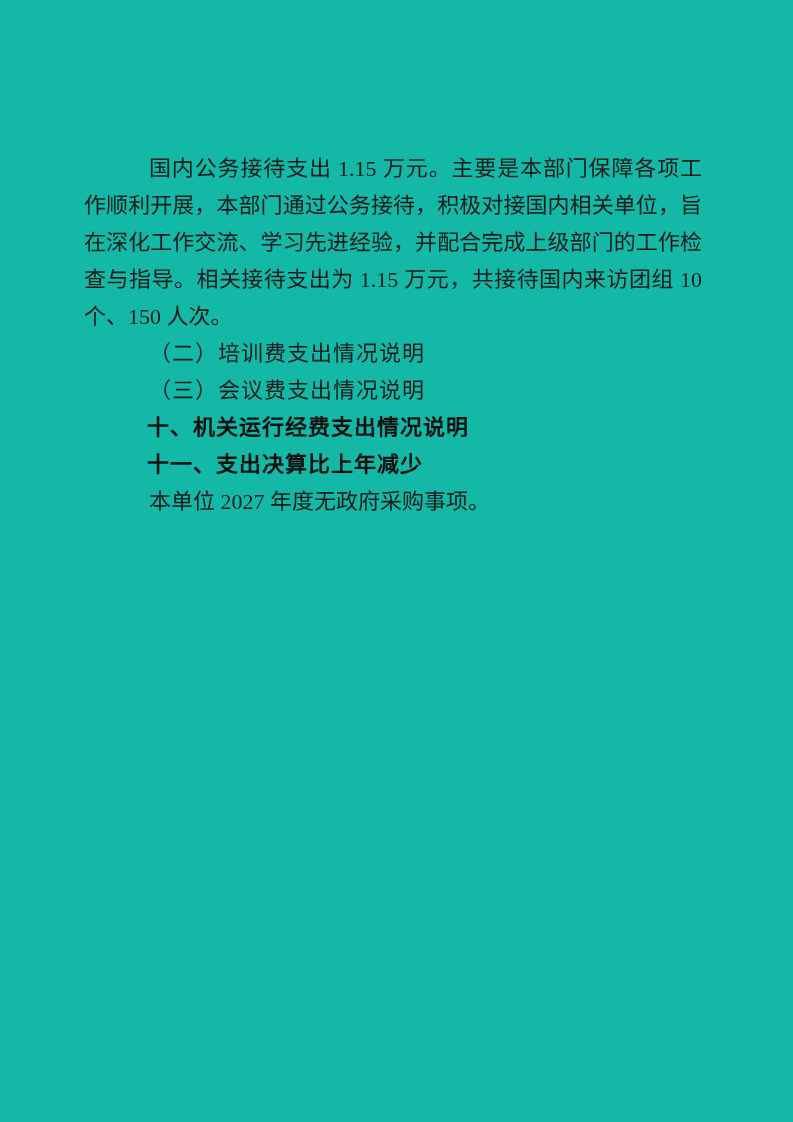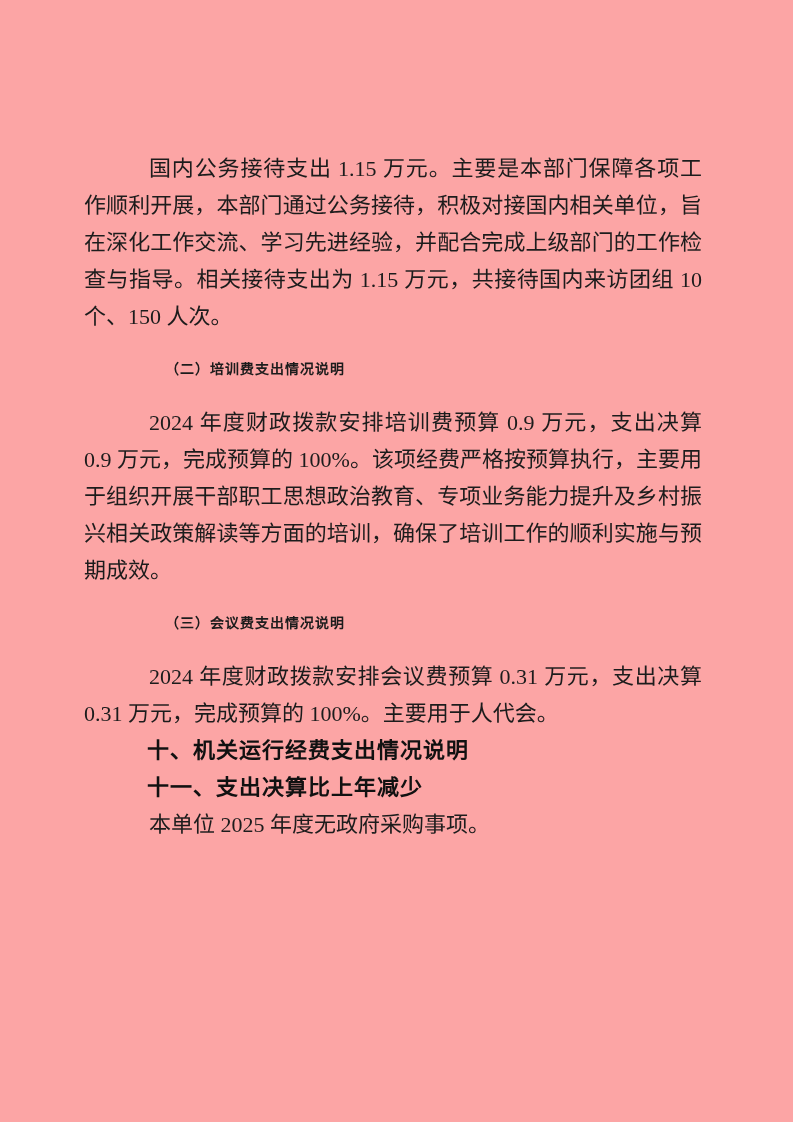--- a/index.html
+++ b/index.html
@@ -4,21 +4,21 @@
 <style>
   html, body {
     margin: 0;
     padding: 0;
     background: #ffffff;
   }
   .page {
     position: relative;
     width: 793px;
     height: 1122px;
-    background: #fca5a5;
+    background: #14b8a6;
     overflow: hidden;
     font-family: "Liberation Serif", "DejaVu Serif", serif;
   }
   .content {
     position: absolute;
     left: 84px;
     top: 150px;
     width: 618px;
     color: #1c1c1c;
     font-size: 22px;
@@ -27,26 +27,26 @@
     text-justify: inter-ideograph;
   }
   .body-paragraph {
     margin: 0;
     padding: 0;
     text-indent: 65px;
     font-family: "Liberation Serif", "DejaVu Serif", serif;
     font-weight: normal;
   }
   .sub-heading {
-    margin: 16px;
+    margin: 0;
     padding: 0;
     text-indent: 65px;
-    font-size: 14px;
+    font-size: 22px;
     line-height: 37px;
-    font-weight: bold;
+    font-weight: normal;
     letter-spacing: 1px;
     font-family: "Liberation Serif", "DejaVu Serif", serif;
   }
   .section-heading {
     margin: 0;
     padding: 0;
     text-indent: 63px;
     font-size: 22px;
     line-height: 37px;
     font-weight: bold;
@@ -55,20 +55,18 @@
     font-family: "Liberation Sans", "DejaVu Sans", sans-serif;
   }
 </style>
 </head>
 <body>
 
 <div class="page">
   <div class="content">
     <p class="body-paragraph">国内公务接待支出 1.15 万元。主要是本部门保障各项工作顺利开展，本部门通过公务接待，积极对接国内相关单位，旨在深化工作交流、学习先进经验，并配合完成上级部门的工作检查与指导。相关接待支出为 1.15 万元，共接待国内来访团组 10 个、150 人次。</p>
     <p class="sub-heading">（二）培训费支出情况说明</p>
-    <p class="body-paragraph">2024 年度财政拨款安排培训费预算 0.9 万元，支出决算 0.9 万元，完成预算的 100%。该项经费严格按预算执行，主要用于组织开展干部职工思想政治教育、专项业务能力提升及乡村振兴相关政策解读等方面的培训，确保了培训工作的顺利实施与预期成效。</p>
     <p class="sub-heading">（三）会议费支出情况说明</p>
-    <p class="body-paragraph">2024 年度财政拨款安排会议费预算 0.31 万元，支出决算 0.31 万元，完成预算的 100%。主要用于人代会。</p>
     <p class="section-heading">十、机关运行经费支出情况说明</p>
     <p class="section-heading">十一、支出决算比上年减少</p>
-    <p class="body-paragraph">本单位 2025 年度无政府采购事项。</p>
+    <p class="body-paragraph">本单位 2027 年度无政府采购事项。</p>
   </div>
 </div>
 
 </body></html>

